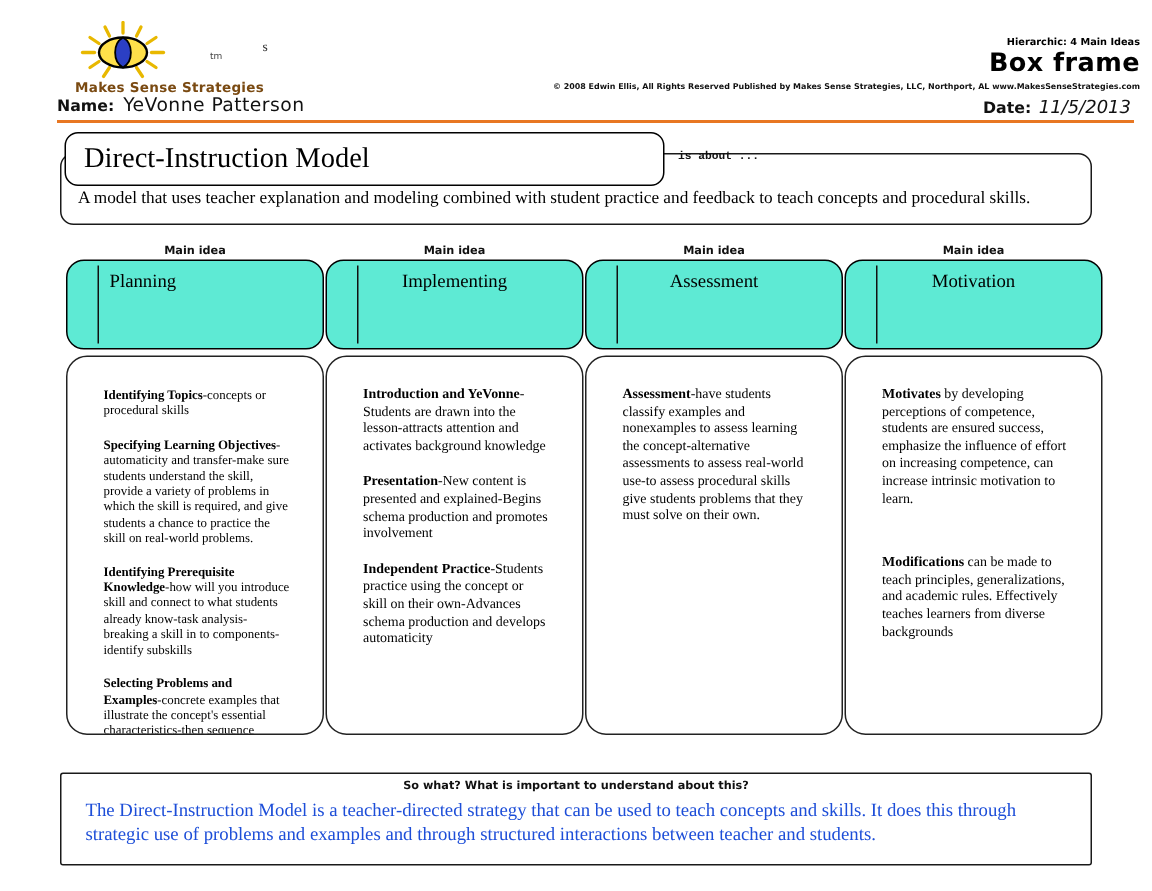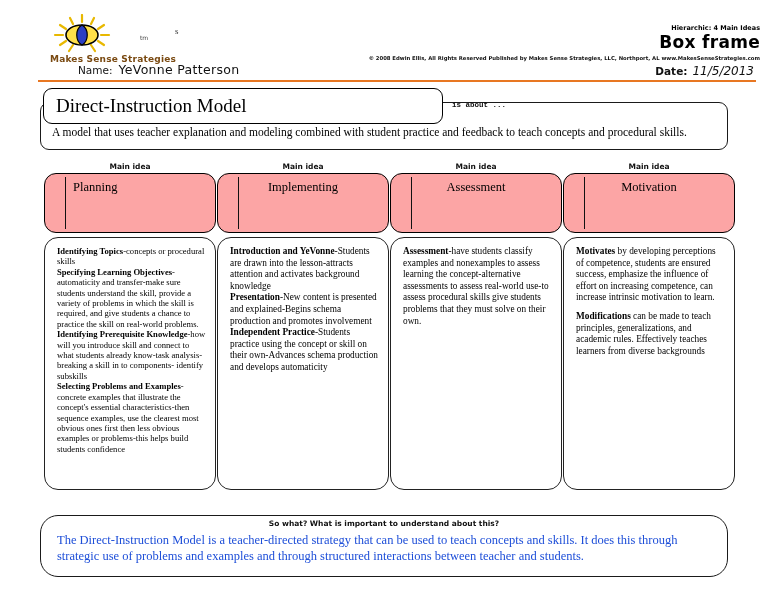--- a/index.html
+++ b/index.html
@@ -19,21 +19,21 @@
     font-weight:bold;font-size:9px;color:#7a4a12;
     letter-spacing:.2px;margin-top:-2px;margin-left:0px;padding-left:12px;
   }
   .tm{position:absolute;left:140px;top:34px;font-size:6px;color:#444;
       font-family:"DejaVu Sans", sans-serif;}
   .sup-s{position:absolute;left:175px;top:26px;font-size:9px;color:#333;
       font-family:"Liberation Serif", serif;}
 
   .name-row{position:absolute;left:38px;top:62px;
     font-family:"DejaVu Sans", sans-serif;font-size:11px;font-weight:bold;color:#111;}
-  .name-row .lbl{font-size:10.5px;font-weight:normal;margin-left:40px;}
+  .name-row .lbl{font-size:10.5px;font-weight:bold;}
   .name-row .val{font-size:12.5px;font-weight:normal;padding-left:6px;letter-spacing:.3px;}
 
   .hier{position:absolute;right:8px;top:24px;
     font-family:"DejaVu Sans", sans-serif;font-size:6.5px;font-weight:bold;color:#000;}
   .boxframe{position:absolute;right:8px;top:32px;
     font-family:"DejaVu Sans", sans-serif;font-size:17px;font-weight:bold;color:#000;letter-spacing:.3px;}
   .copyright{position:absolute;right:8px;top:55px;
     font-family:"DejaVu Sans", sans-serif;font-size:5.3px;font-weight:bold;color:#111;white-space:nowrap;}
   .date-row{position:absolute;right:14px;top:64px;
     font-family:"DejaVu Sans", sans-serif;font-size:10.5px;font-weight:bold;color:#111;}
@@ -69,45 +69,45 @@
   .col:nth-child(2){left:217px;}
   .col:nth-child(3){left:390px;}
   .col:nth-child(4){left:563px;}
 
   .mi-label{
     text-align:center;font-family:"DejaVu Sans", sans-serif;
     font-size:7.5px;font-weight:bold;color:#111;margin-bottom:2px;
   }
   .mi-box{
     position:relative;height:60px;border:1.5px solid #000;border-radius:12px;
-    background:#fca5a5;box-sizing:border-box;
+    background:#5eead4;box-sizing:border-box;
   }
   .mi-box .vline{position:absolute;left:20px;top:3px;bottom:3px;width:1px;background:#111;}
   .mi-title{
     position:absolute;left:0;right:0;top:6px;text-align:center;
     font-size:12.5px;color:#000;
   }
   .col:nth-child(1) .mi-title{text-align:left;padding-left:28px;}
 
   .body-box{
     margin-top:4px;height:253px;border:1px solid #222;border-radius:14px;
     background:#fff;box-sizing:border-box;padding:8px 9px 6px 12px;overflow:hidden;
   }
-  .body-box p{margin:0;font-size:8.6px;line-height:10.4px;color:#000;text-align:left;}
+  .body-box p{margin:12px;font-size:8.6px;line-height:10.4px;color:#000;text-align:left;}
   .body-box p + p{margin-top:0;}
   .body-box b{font-weight:bold;}
   .body-box .gap{display:block;height:7px;}
   .col:nth-child(2) .body-box p,
   .col:nth-child(3) .body-box p,
   .col:nth-child(4) .body-box p{font-size:9.3px;line-height:11.6px;}
 
   
   .sowhat{
     position:absolute;left:40px;top:515px;width:688px;height:62px;
-    border:1px solid #1a1a1a;border-radius:18px;background:#fff;box-sizing:border-box;
+    border:1px solid #1a1a1a;border-radius:2px;background:#fff;box-sizing:border-box;
   }
   .sowhat-label{
     text-align:center;font-family:"DejaVu Sans", sans-serif;
     font-size:7.5px;font-weight:bold;color:#111;margin-top:3px;
   }
   .sowhat-text{
     padding:4px 16px 0 16px;font-size:12.5px;line-height:16px;color:#1d4ed8;
   }
 </style>
 </head>

